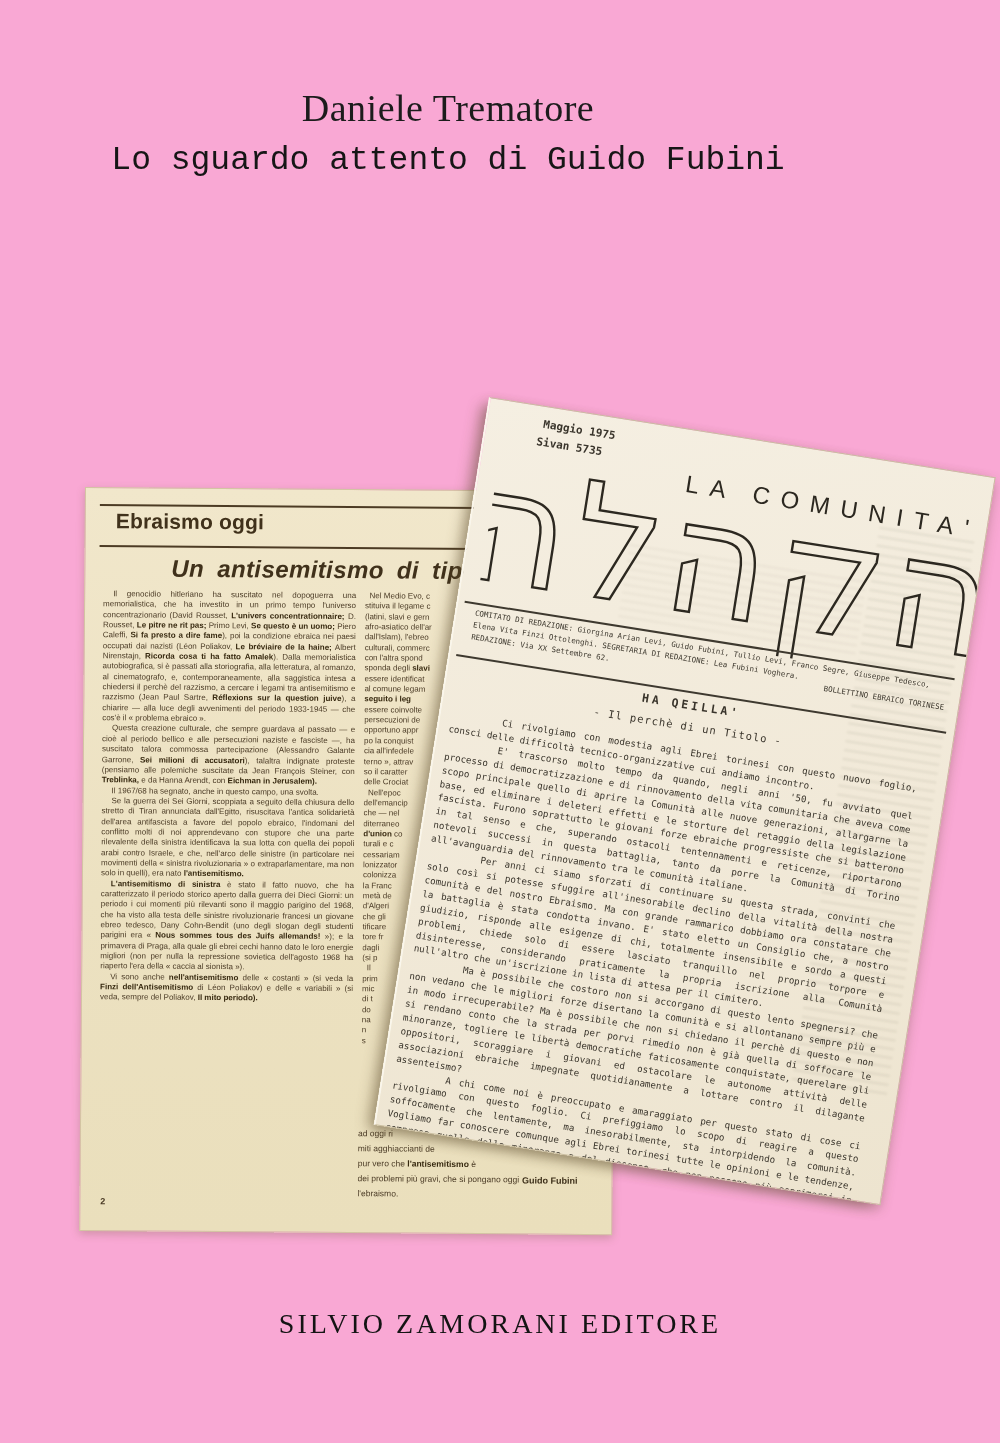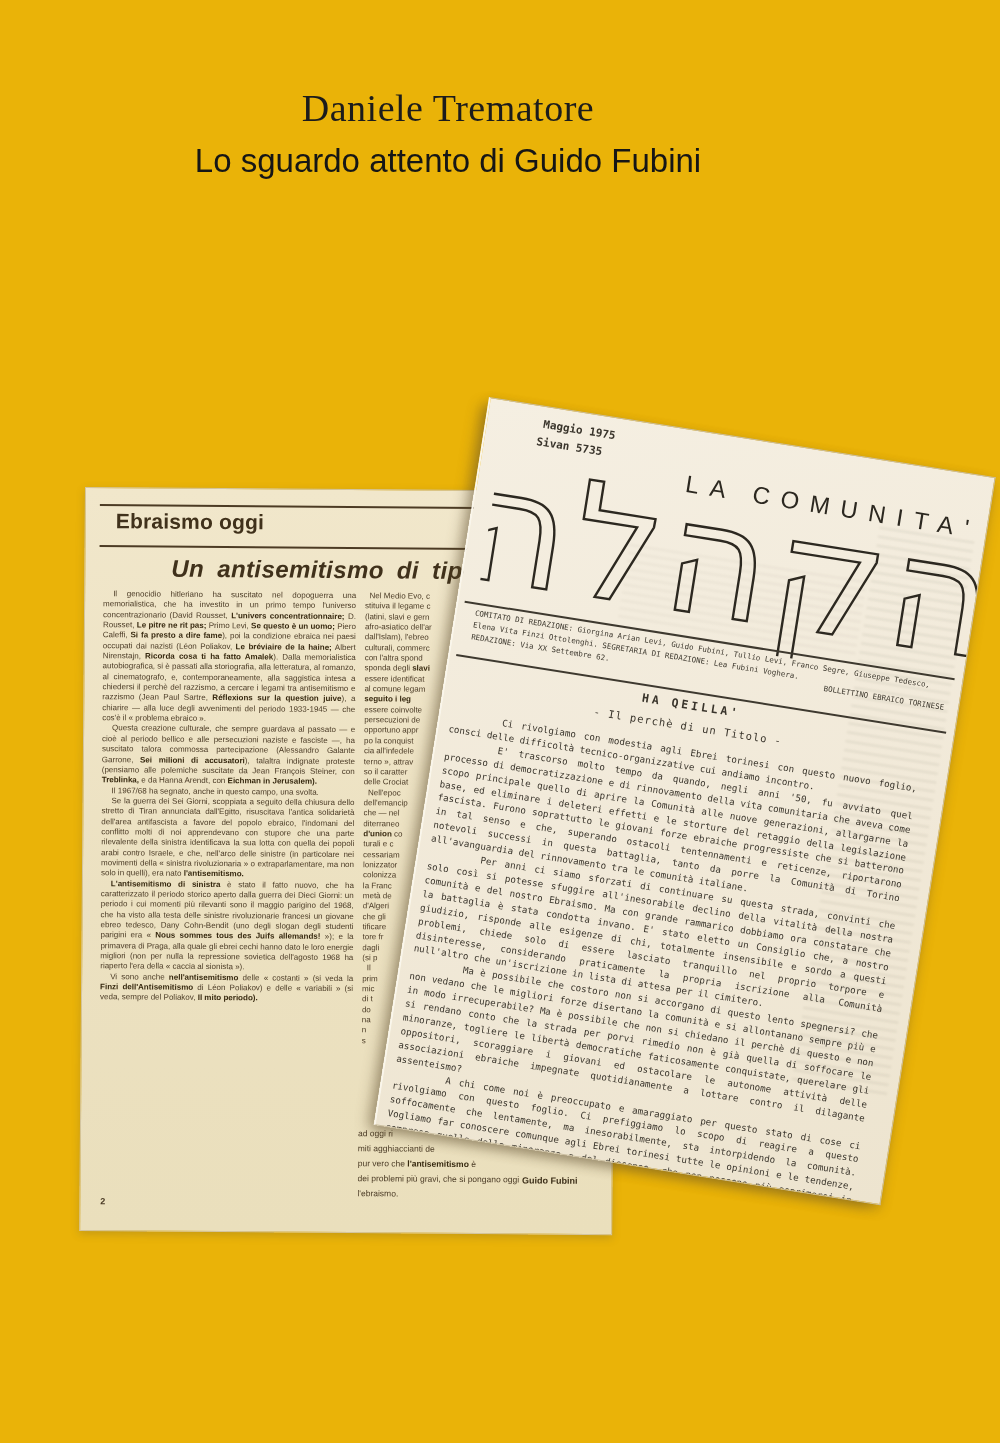--- a/index.html
+++ b/index.html
@@ -1,23 +1,23 @@
 <!DOCTYPE html>
 <html><head>
 <meta charset="utf-8">
 <style>
   html,body{margin:0;padding:0;background:#ffffff;}
-  #canvas{position:relative;width:1000px;height:1443px;background:#eab308;overflow:hidden;
+  #canvas{position:relative;width:1000px;height:1443px;background:#f9a8d4;overflow:hidden;
           font-family:"Liberation Sans",sans-serif;}
   
   #title-block{position:absolute;left:0;top:86px;width:896px;text-align:center;z-index:1;}
   .author{font-family:"Liberation Serif",serif;font-size:38px;color:#1c1c1c;letter-spacing:.5px;}
   .main-title{font-family:"Liberation Serif",serif;font-size:41px;font-weight:bold;color:#111;
               margin-top:42px;letter-spacing:.5px;}
-  .subtitle{font-family:Liberation Sans, sans-serif;font-size:33px;color:#161616;margin-top:12px;}
+  .subtitle{font-family:Liberation Mono, monospace;font-size:33px;color:#161616;margin-top:12px;}
   #publisher{position:absolute;left:0;top:1308px;width:1000px;text-align:center;z-index:1;
              font-family:"Liberation Serif",serif;font-size:28px;letter-spacing:3px;color:#141414;}
   
   #left-paper{position:absolute;left:85px;top:487px;width:531px;height:742px;z-index:2;
       background:linear-gradient(180deg,#f1e7cb 0%,#ece1c1 55%,#eadfbc 100%);
       border:1px solid #d3c5a2;box-shadow:0 3px 9px rgba(100,88,55,.28);
       transform:rotate(.45deg);transform-origin:top left;overflow:hidden;color:#4a3a25;}
   .lp-rule{position:absolute;left:14px;width:502px;height:2px;background:#4c3b24;}
   .lp-header{position:absolute;left:30px;top:21px;font-size:21px;font-weight:bold;color:#40311b;letter-spacing:.2px;}
   .lp-art-title{position:absolute;left:86px;top:66px;font-size:24px;font-weight:bold;font-style:italic;
@@ -162,14 +162,15 @@
     <div class="rp-subheading">- Il perchè di un Titolo -</div>
     <div class="rp-body">
         <p>Ci rivolgiamo con modestia agli Ebrei torinesi con questo nuovo foglio, consci delle difficoltà tecnico-organizzative cui andiamo incontro.</p>
         <p>E' trascorso molto tempo da quando, negli anni '50, fu avviato quel processo di democratizzazione e di rinnovamento della vita comunitaria che aveva come scopo principale quello di aprire la Comunità alle nuove generazioni, allargarne la base, ed eliminare i deleteri effetti e le storture del retaggio della legislazione fascista. Furono soprattutto le giovani forze ebraiche progressiste che si batterono in tal senso e che, superando ostacoli tentennamenti e reticenze, riportarono notevoli successi in questa battaglia, tanto da porre la Comunità di Torino all'avanguardia del rinnovamento tra le comunità italiane.</p>
         <p>Per anni ci siamo sforzati di continuare su questa strada, convinti che solo così si potesse sfuggire all'inesorabile declino della vitalità della nostra comunità e del nostro Ebraismo. Ma con grande rammarico dobbiamo ora constatare che la battaglia è stata condotta invano. E' stato eletto un Consiglio che, a nostro giudizio, risponde alle esigenze di chi, totalmente insensibile e sordo a questi problemi, chiede solo di essere lasciato tranquillo nel proprio torpore e disinteresse, considerando praticamente la propria iscrizione alla Comunità null'altro che un'iscrizione in lista di attesa per il cimitero.</p>
         <p>Ma è possibile che costoro non si accorgano di questo lento spegnersi? che non vedano che le migliori forze disertano la comunità e si allontanano sempre più e in modo irrecuperabile? Ma è possibile che non si chiedano il perchè di questo e non si rendano conto che la strada per porvi rimedio non è già quella di soffocare le minoranze, togliere le libertà democratiche faticosamente conquistate, querelare gli oppositori, scoraggiare i giovani ed ostacolare le autonome attività delle associazioni ebraiche impegnate quotidianamente a lottare contro il dilagante assenteismo?</p>
         <p>A chi come noi è preoccupato e amaraggiato per questo stato di cose ci rivolgiamo con questo foglio. Ci prefiggiamo lo scopo di reagire a questo soffocamente che lentamente, ma inesorabilmente, sta intorpidendo la comunità. Vogliamo far conoscere comunque agli Ebrei torinesi tutte le opinioni e le tendenze, comprese quelle della minoranza e del dissenso, che non possono più esprimersi in alcune forme, da quando l'elementare</p>
       </div>
   </div>
 
+  <div id="publisher">SILVIO ZAMORANI EDITORE</div>
 
 </div>
 
 </body></html>

